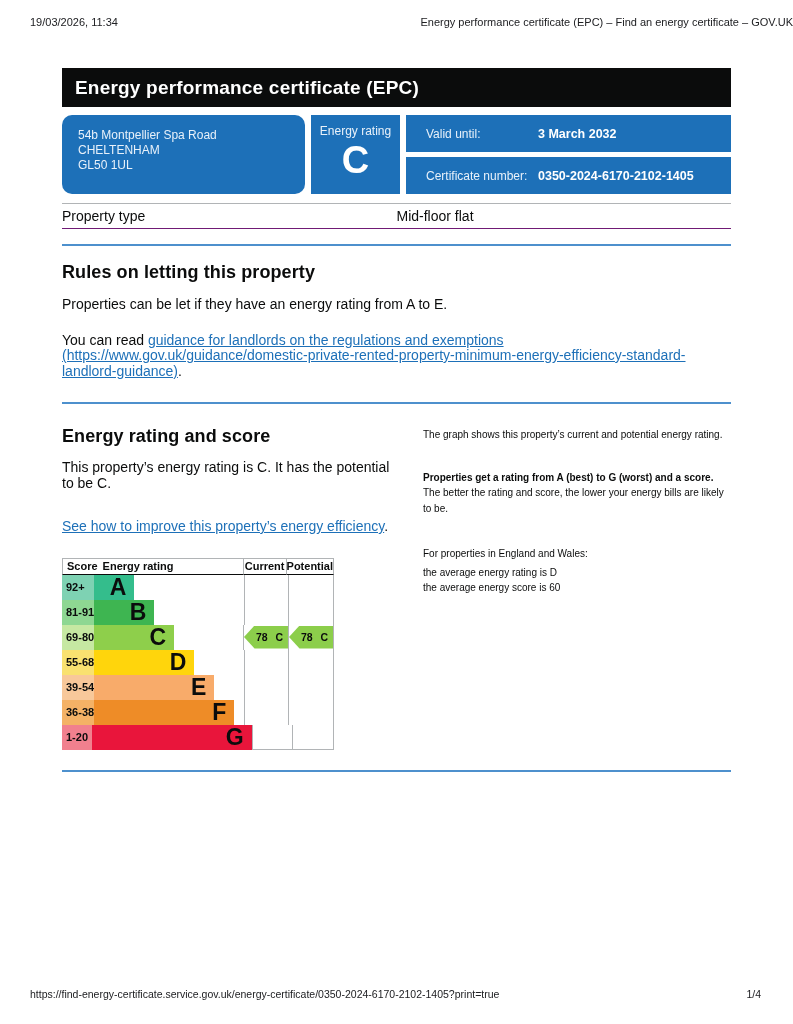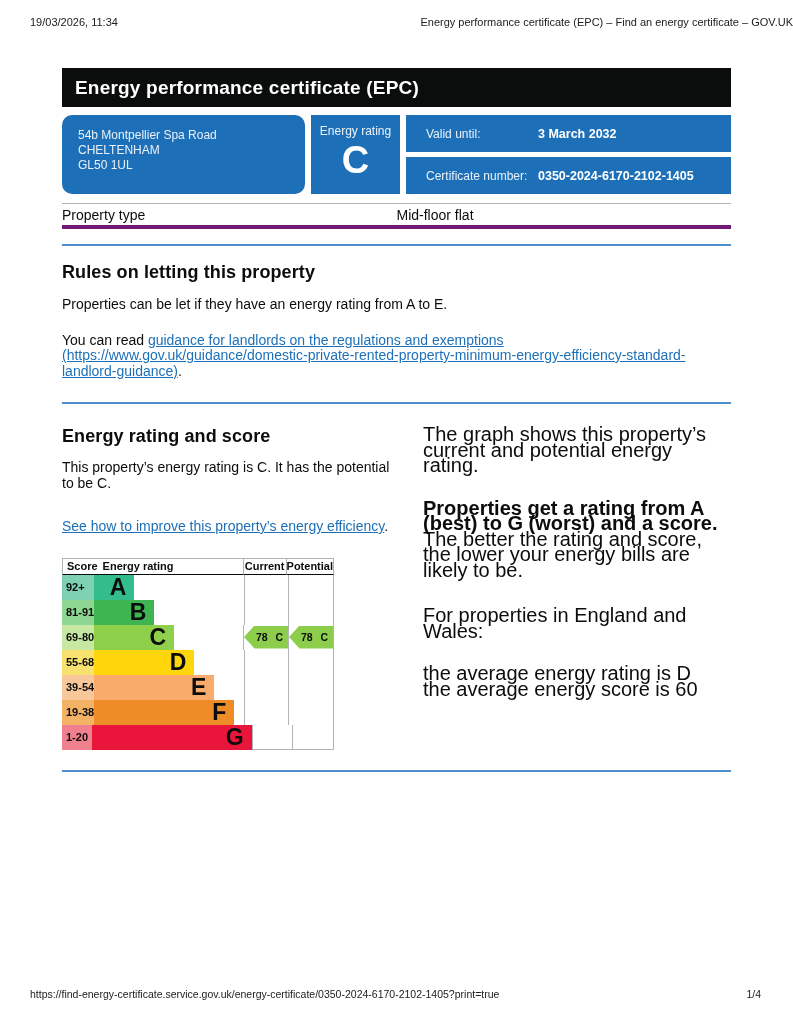--- a/index.html
+++ b/index.html
@@ -26,38 +26,38 @@
   .address-box { width:243px; padding:13px 0 0 16px; font-size:12px; line-height:15px; color:#e8f1fa;border-radius:10px; }
   .rating-box { width:89px; text-align:center; padding-top:9px; }
   .rating-box .rating-label { font-size:12px; color:#e8f1fa; }
   .rating-box .rating-letter { font-size:38px; font-weight:bold; line-height:44px; color:#fff; }
   .validity-col { flex:1; display:flex; flex-direction:column; gap:5px; }
   .validity-row { flex:1; display:flex; align-items:center; padding-left:20px; }
   .validity-row .lbl { width:112px; font-size:12px; color:#e8f1fa; }
   .validity-row .val { font-size:12.5px; font-weight:bold; color:#fff; }
 
   .prop-table { margin-top:9px; border-top:1px solid #b1b4b6; width:100%; }
-  .prop-row { display:flex; border-bottom:4px solid #701a75; height:25px; align-items:center; font-size:14px; }
+  .prop-row { display:flex; border-bottom:1px solid #701a75; height:25px; align-items:center; font-size:14px; }
   .prop-row .pcell { width:50%; }
 
   .hr-blue { border:0; height:2px; background:#4d90cd; margin-top:15px; }
   .letting-section h2, .left-col h2 { font-size:18px; font-weight:bold; margin-top:16px; letter-spacing:.1px; }
   .letting-section p { font-size:14px; line-height:15.5px; margin-top:14px; }
   .letting-section .para-gap { margin-top:20px; }
   a.link { color:#1d70b8; text-decoration:underline; }
 
   .two-col { display:flex; margin-top:6px; }
   .left-col { width:331px; }
   .right-col { width:308px; margin-left:30px; padding-top:17px; }
   .left-col p { font-size:14px; line-height:15.5px; margin-top:13px; }
   .left-col .improve-link-p { margin-top:28px; }
-  .right-col p { font-size:20px; line-height:15.5px; }
+  .right-col p { font-size:10px; line-height:15.5px; }
   .right-col .p2 { margin-top:27px; }
   .right-col .p3 { margin-top:30px; }
-  .right-col .p4 { margin-top:27px; }
+  .right-col .p4 { margin-top:3px; }
 
   
   .epc-chart { margin-top:23px; width:272px; font-size:11px; }
   .epc-header { display:flex; height:17px; line-height:15px; font-weight:bold; }
   .epc-header > div { border-top:1px solid #b1b4b6; border-bottom:1px solid #0b0c0c; }
   .h-score { width:36px; border-left:1px solid #b1b4b6; padding-left:4px; }
   .h-rating { width:169px; padding-left:5px; }
   .h-current { width:50px; text-align:center; border-left:1px solid #b1b4b6; }
   .h-potential { width:52px; text-align:center; border-left:1px solid #b1b4b6; border-right:1px solid #b1b4b6; }
   .epc-row { display:flex; height:25px; }
@@ -176,21 +176,21 @@
             </div>
             <div class="epc-row">
               <div class="cell-score" style="background: rgb(248, 200, 154);">39-54</div>
               <div class="cell-rating">
                 <div class="band-bar" style="background: rgb(248, 171, 106); width: 120px;">E</div>
               </div>
               <div class="cell-current"></div>
               <div class="cell-potential"></div>
             </div>
             <div class="epc-row">
-              <div class="cell-score" style="background: rgb(244, 178, 102);">19-38</div>
+              <div class="cell-score" style="background: rgb(244, 178, 102);">36-38</div>
               <div class="cell-rating">
                 <div class="band-bar" style="background: rgb(238, 140, 39); width: 140px;">F</div>
               </div>
               <div class="cell-current"></div>
               <div class="cell-potential"></div>
             </div>
             <div class="epc-row">
               <div class="cell-score" style="background: rgb(241, 128, 142);">1-20</div>
               <div class="cell-rating">
                 <div class="band-bar" style="background: rgb(233, 21, 59); width: 160px;">G</div>

